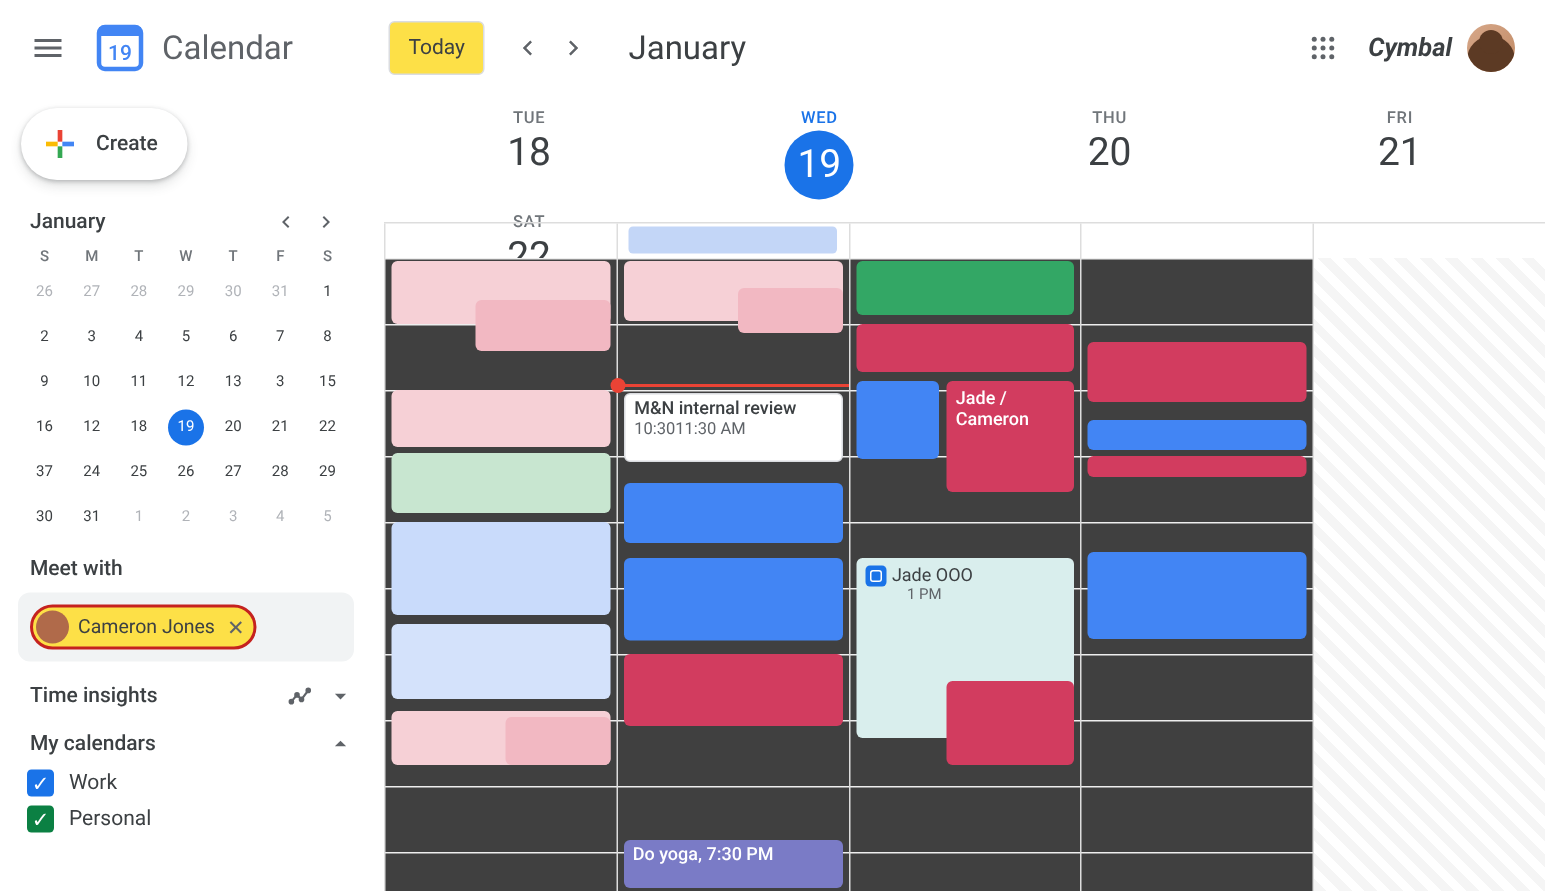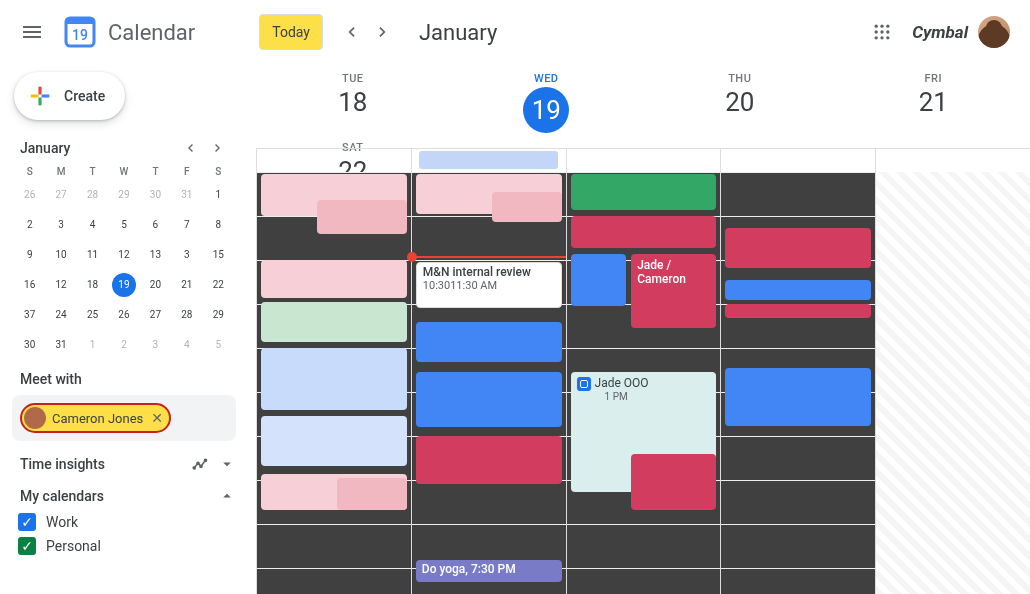--- a/index.html
+++ b/index.html
@@ -324,21 +324,21 @@
         <div class="now-line" style="top:84px">
             <div class="now-dot"></div>
           </div>
         <div class="event e-white" style="top:90px; left:4px; right:4px; height:46px">
           <div class="et1">M&amp;N internal review</div>
           <div class="et2">10:3011:30 AM</div>
         </div>
         <div class="event e-blue" style="top:150px; left:4px; right:4px; height:40px"></div>
         <div class="event e-blue" style="top:200px; left:4px; right:4px; height:55px"></div>
         <div class="event e-red" style="top:264px; left:4px; right:4px; height:48px"></div>
-        <div class="event e-purple" style="top:388px; left:4px; right:4px; height:22px; font-weight:500">Do yoga, 7:30 PM</div>
+        <div class="event e-purple" style="top:388px; left:4px; right:4px; height:32px; font-weight:500">Do yoga, 7:30 PM</div>
       </div>
 
       <div class="col">
         <div class="event e-greendk" style="top:2px; left:4px; right:4px; height:36px"></div>
         <div class="event e-red" style="top:44px; left:4px; right:4px; height:32px"></div>
         <div class="event e-blue" style="top:82px; left:4px; width:36%; height:52px"></div>
         <div class="event e-red" style="top:82px; left:42%; right:4px; height:74px; padding:4px 6px; font-weight:500;">Jade / Cameron</div>
         <div class="event e-teal" style="top:200px; left:4px; right:4px; height:120px; padding:4px 6px;">
           <span class="small-ooo-icon"></span><span style="font-size:12px">Jade OOO</span>
           <div style="font-size:10px; color:#5f6368; margin-left:28px">1 PM</div>

